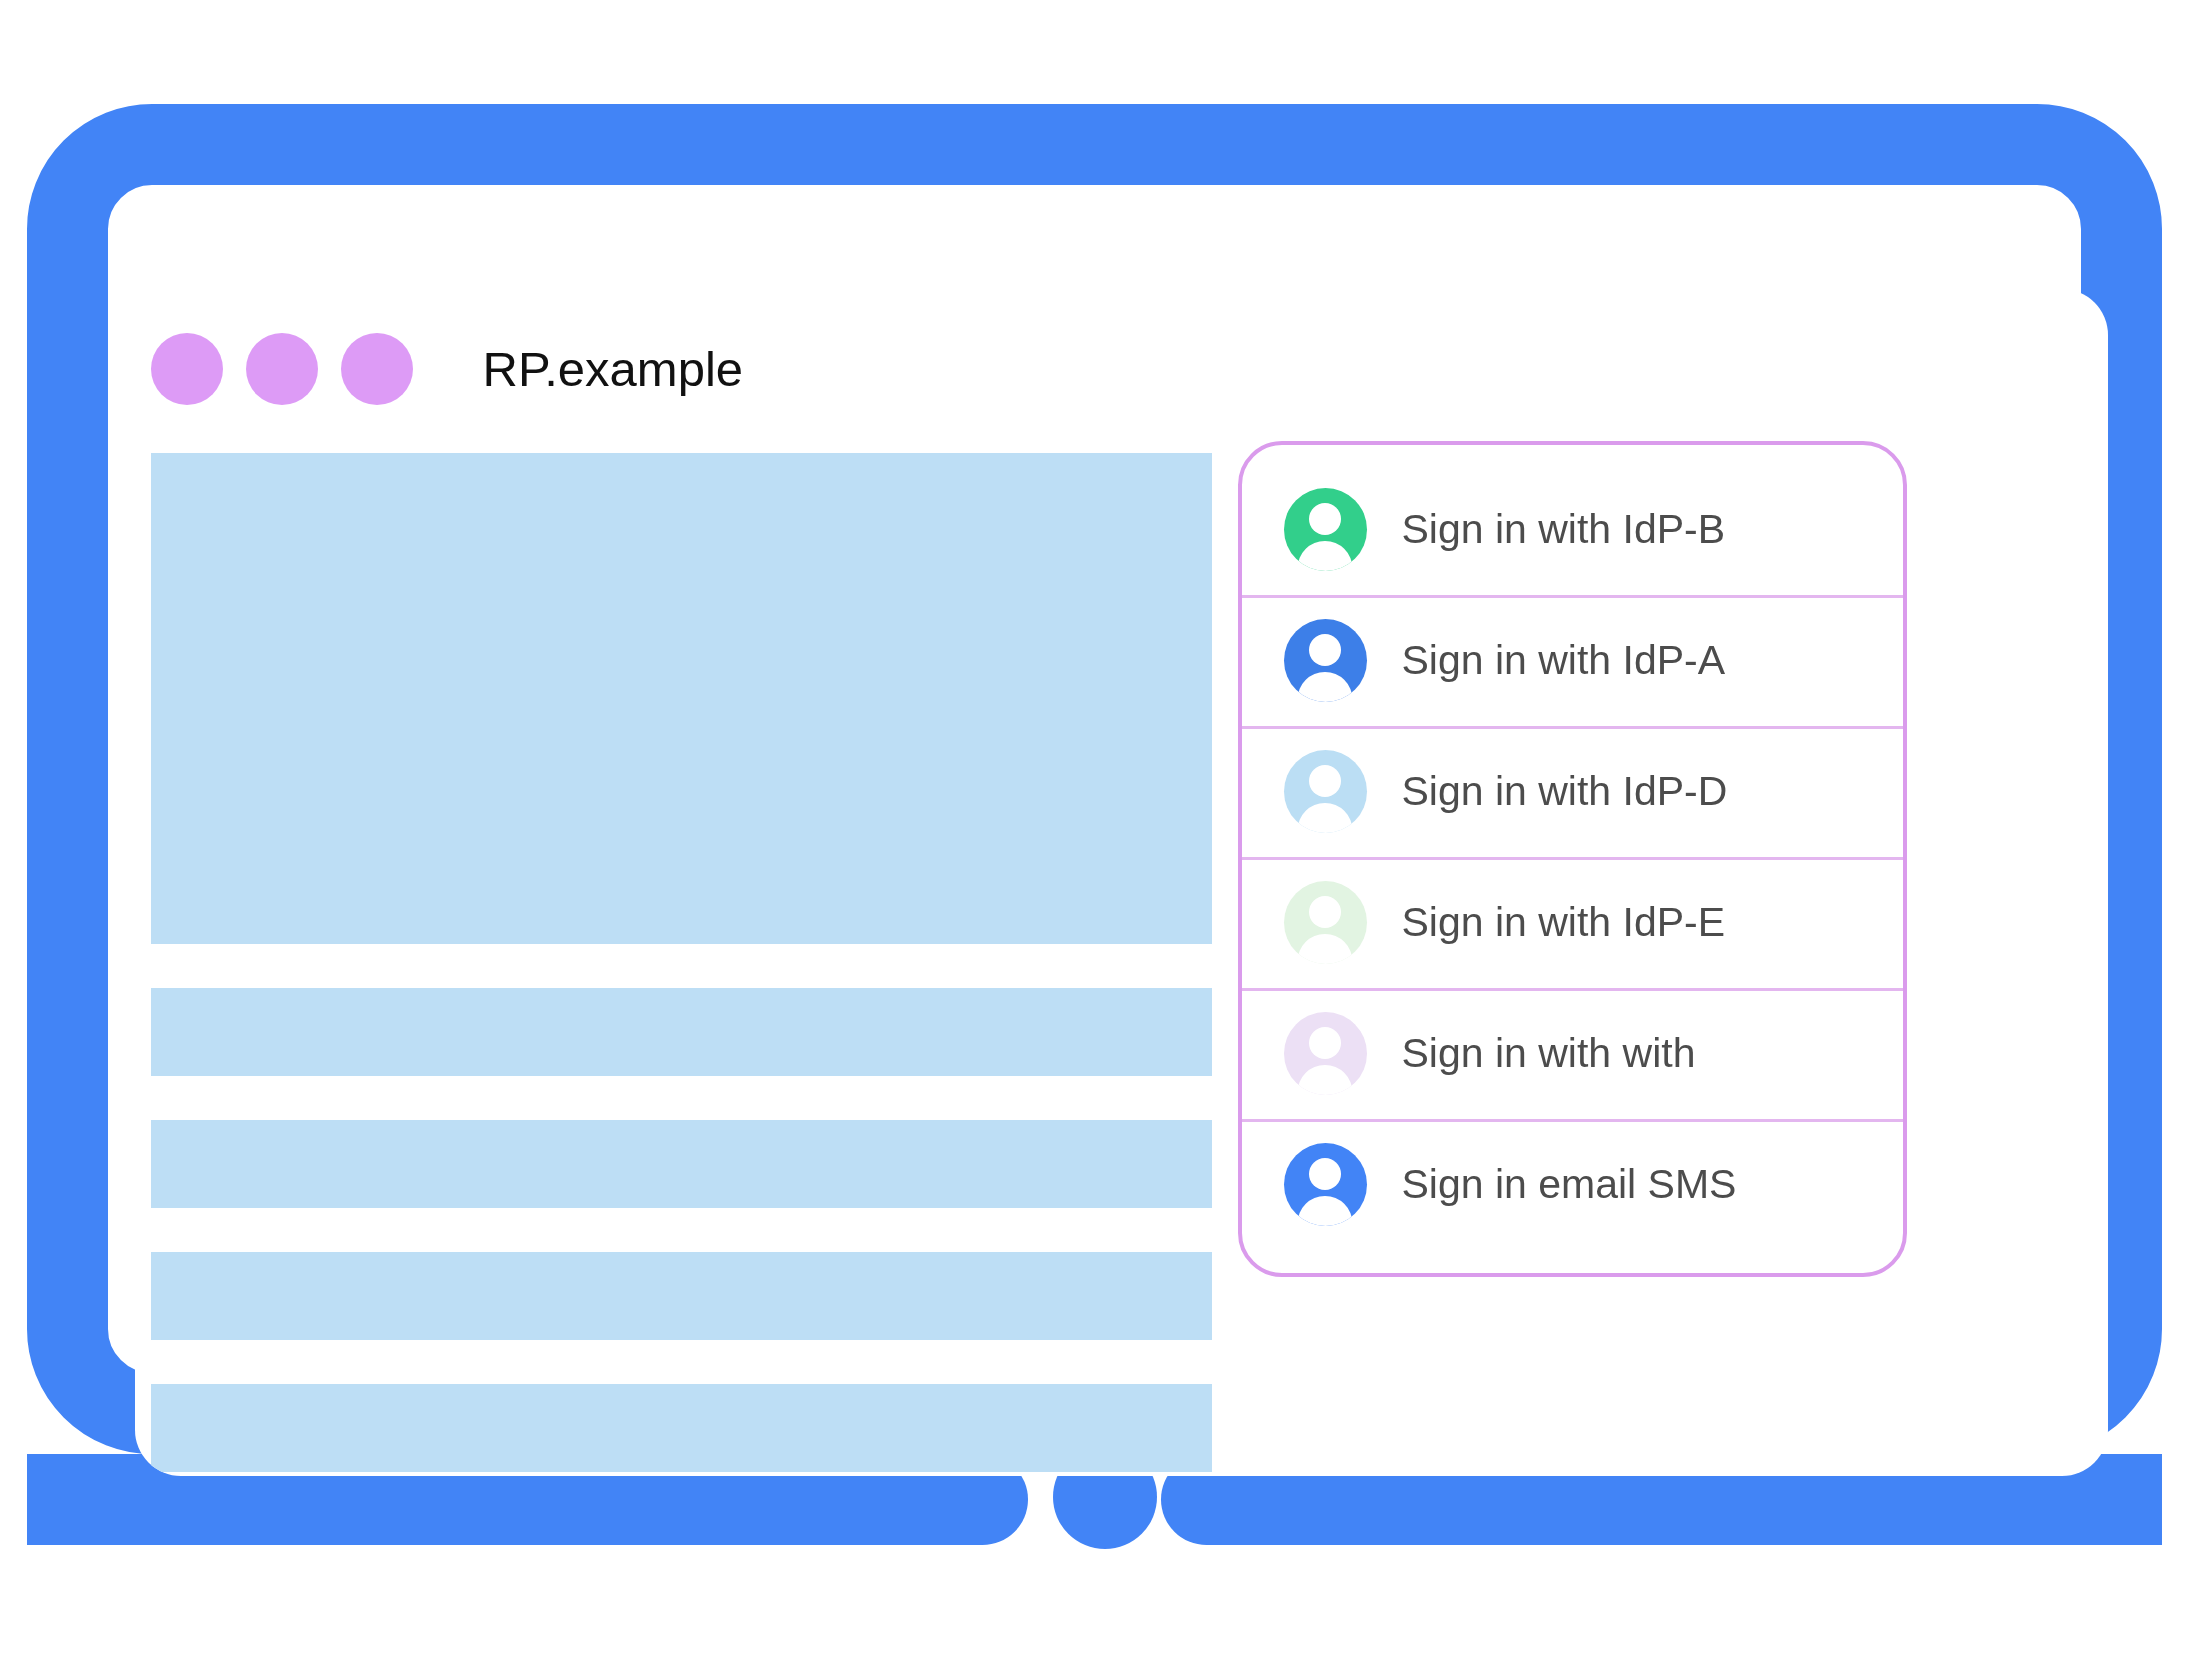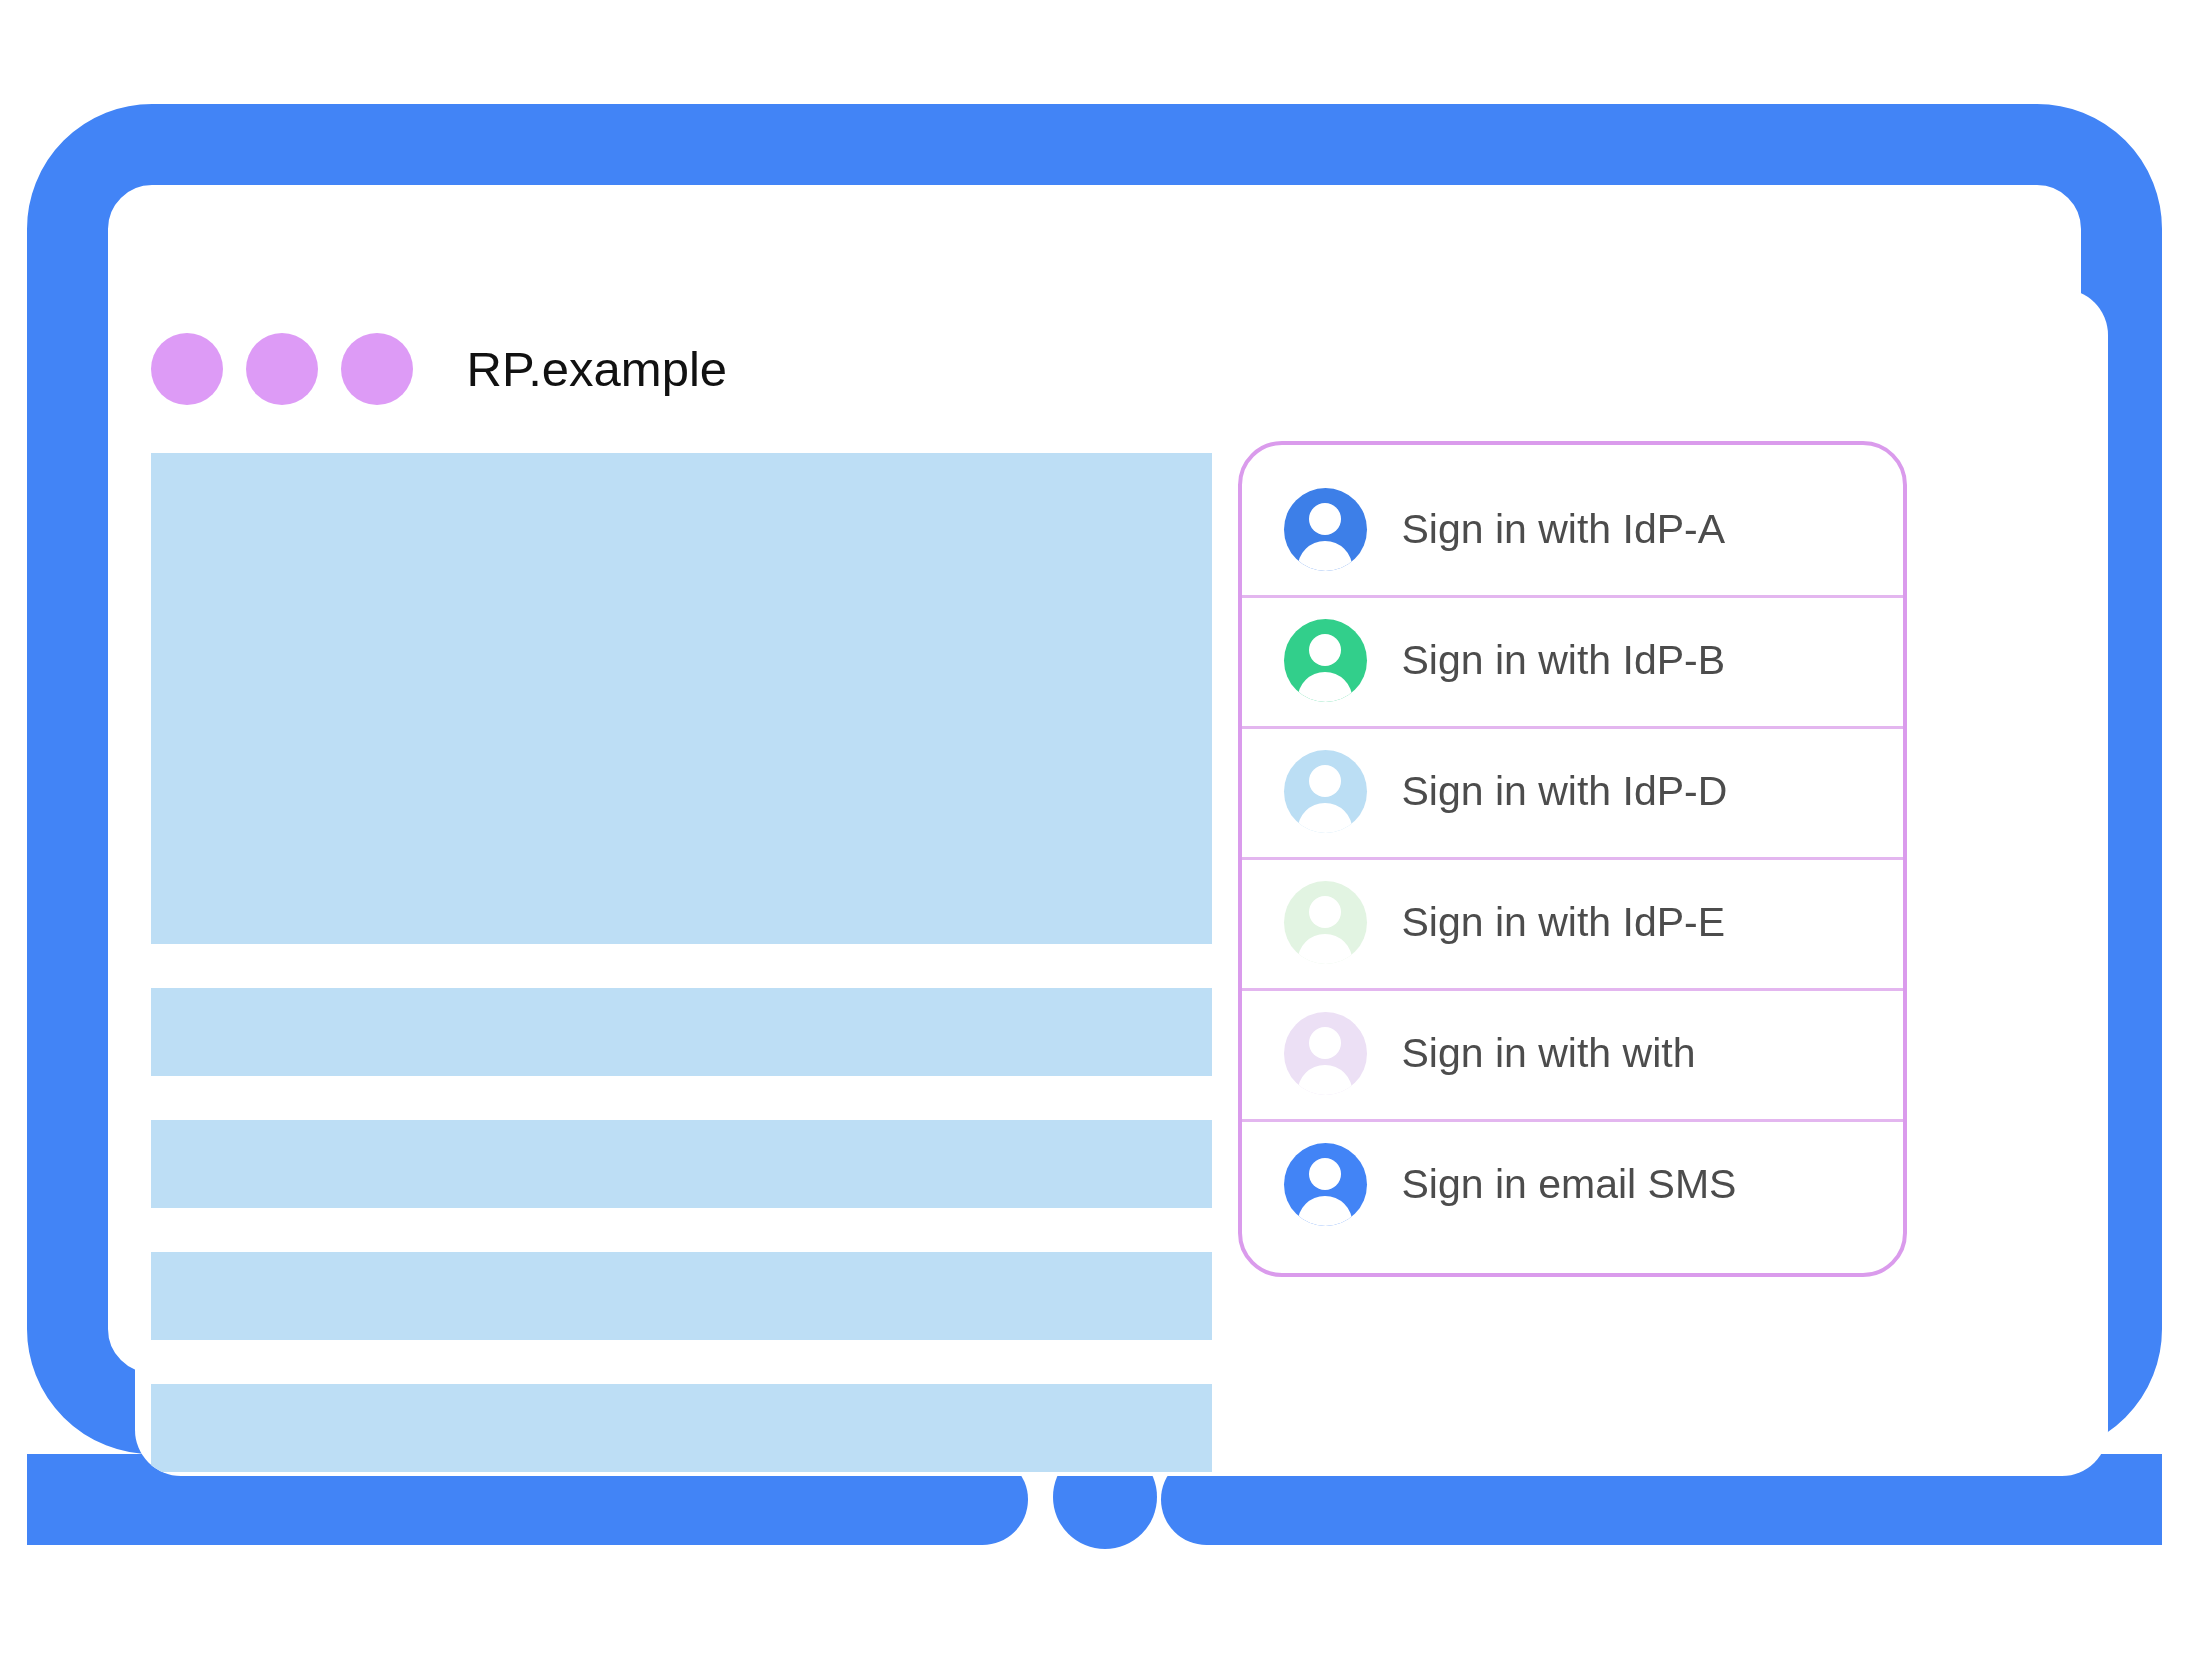--- a/index.html
+++ b/index.html
@@ -85,21 +85,21 @@
   .tb-dot {
     width: 72px;
     height: 72px;
     border-radius: 50%;
     background: #dd9bf6;
     flex: 0 0 auto;
   }
   .tb-dot:nth-of-type(1) { margin-left: 16px; }
   .tb-dot + .tb-dot { margin-left: 23px; }
   #window-title {
-    margin-left: 54px;
+    margin-left: 70px;
     font-size: 49px;
     color: #111111;
     font-weight: 400;
     white-space: nowrap;
   }
 
   
   #content-column {
     position: absolute;
     left: 16px;
@@ -207,32 +207,32 @@
         <div class="placeholder-block hero"></div>
         <div class="placeholder-block bar"></div>
         <div class="placeholder-block bar"></div>
         <div class="placeholder-block bar"></div>
         <div class="placeholder-block bar"></div>
       </div>
 
     <div id="account-chooser">
       <div id="account-list">
           <div class="account-row">
+            <span class="avatar" style="background: rgb(50, 207, 139);">
+              <span class="head"></span>
+              <span class="body"></span>
+            </span>
+            <span class="account-label">Sign in with IdP-B</span>
+          </div>
+          <div class="account-row">
             <span class="avatar" style="background: rgb(61, 127, 232);">
               <span class="head"></span>
               <span class="body"></span>
             </span>
             <span class="account-label">Sign in with IdP-A</span>
-          </div>
-          <div class="account-row">
-            <span class="avatar" style="background: rgb(50, 207, 139);">
-              <span class="head"></span>
-              <span class="body"></span>
-            </span>
-            <span class="account-label">Sign in with IdP-B</span>
           </div>
           <div class="account-row">
             <span class="avatar" style="background: rgb(187, 222, 244);">
               <span class="head"></span>
               <span class="body"></span>
             </span>
             <span class="account-label">Sign in with IdP-D</span>
           </div>
           <div class="account-row">
             <span class="avatar" style="background: rgb(226, 244, 226);">

